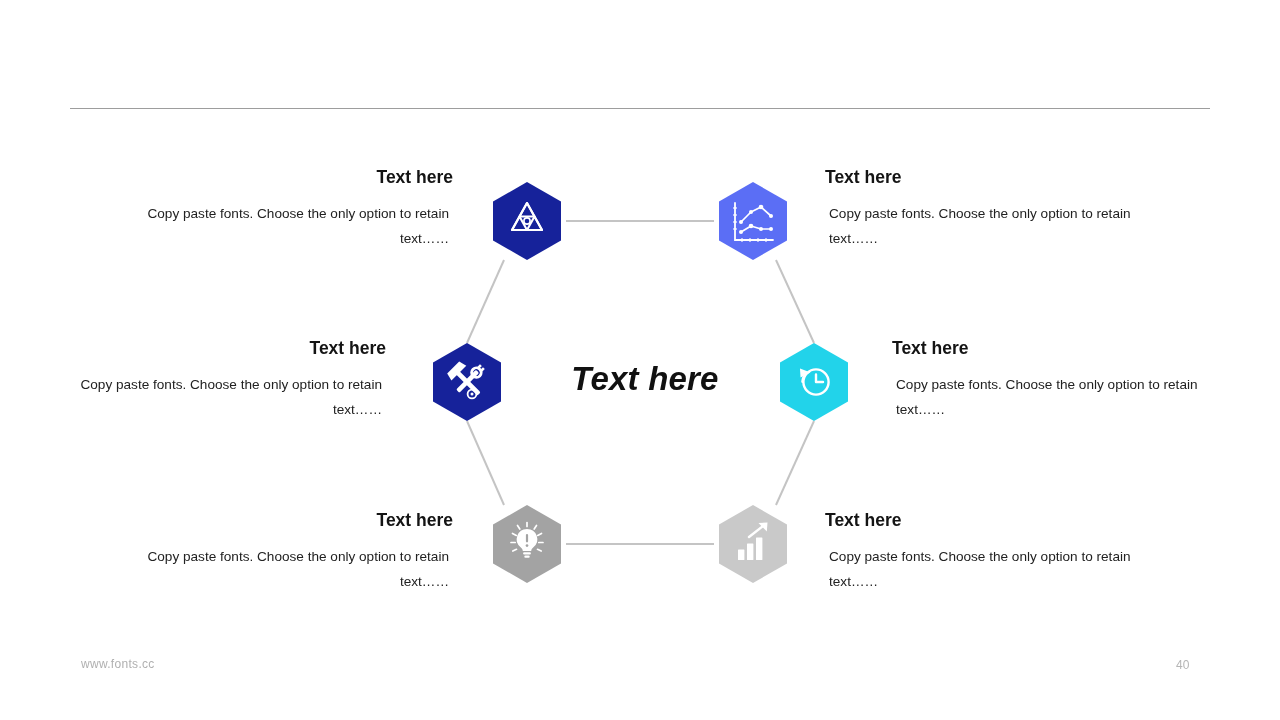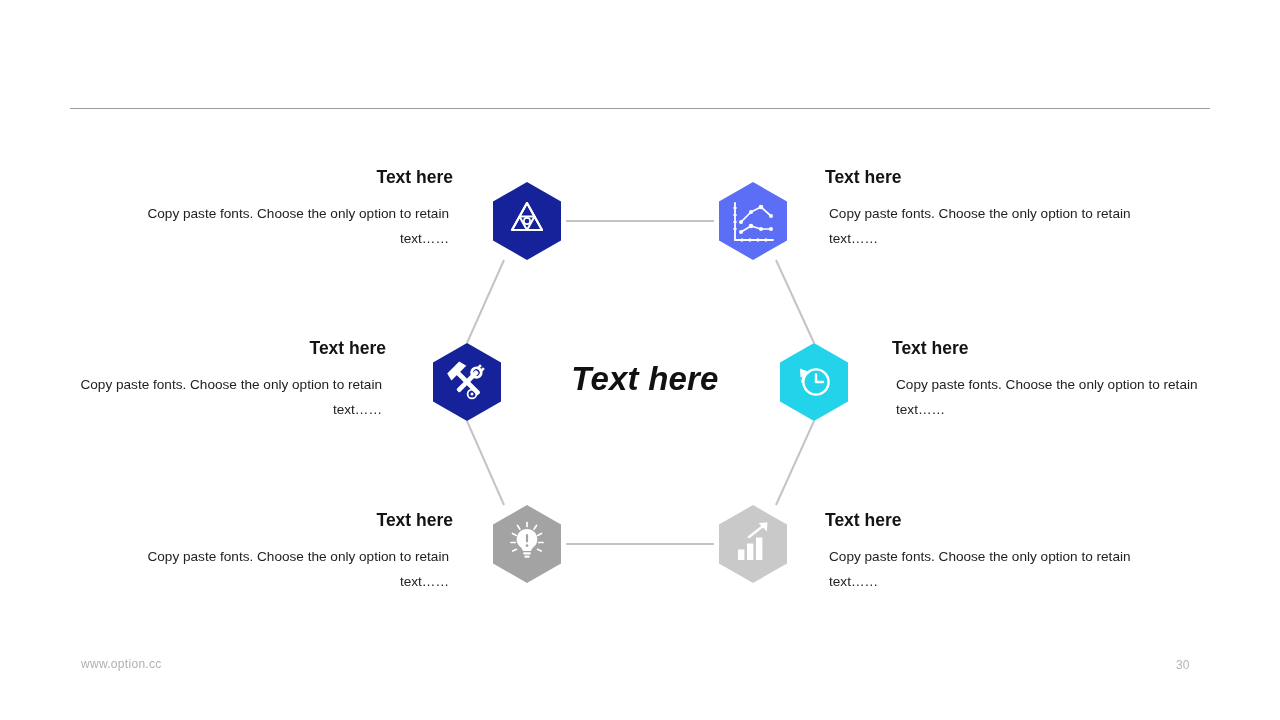--- a/index.html
+++ b/index.html
@@ -273,14 +273,14 @@
 <div class="tblock left-align pos-r2">
   <p class="t-title">Text here</p>
   <p class="t-body">Copy paste fonts. Choose the only option to retain text……</p>
 </div>
 
 <div class="tblock left-align pos-r3">
   <p class="t-title">Text here</p>
   <p class="t-body">Copy paste fonts. Choose the only option to retain text……</p>
 </div>
 
-<div class="footer-site">www.option.cc</div>
-<div class="footer-page">30</div>
+<div class="footer-site">www.fonts.cc</div>
+<div class="footer-page">40</div>
 
 </body></html>

